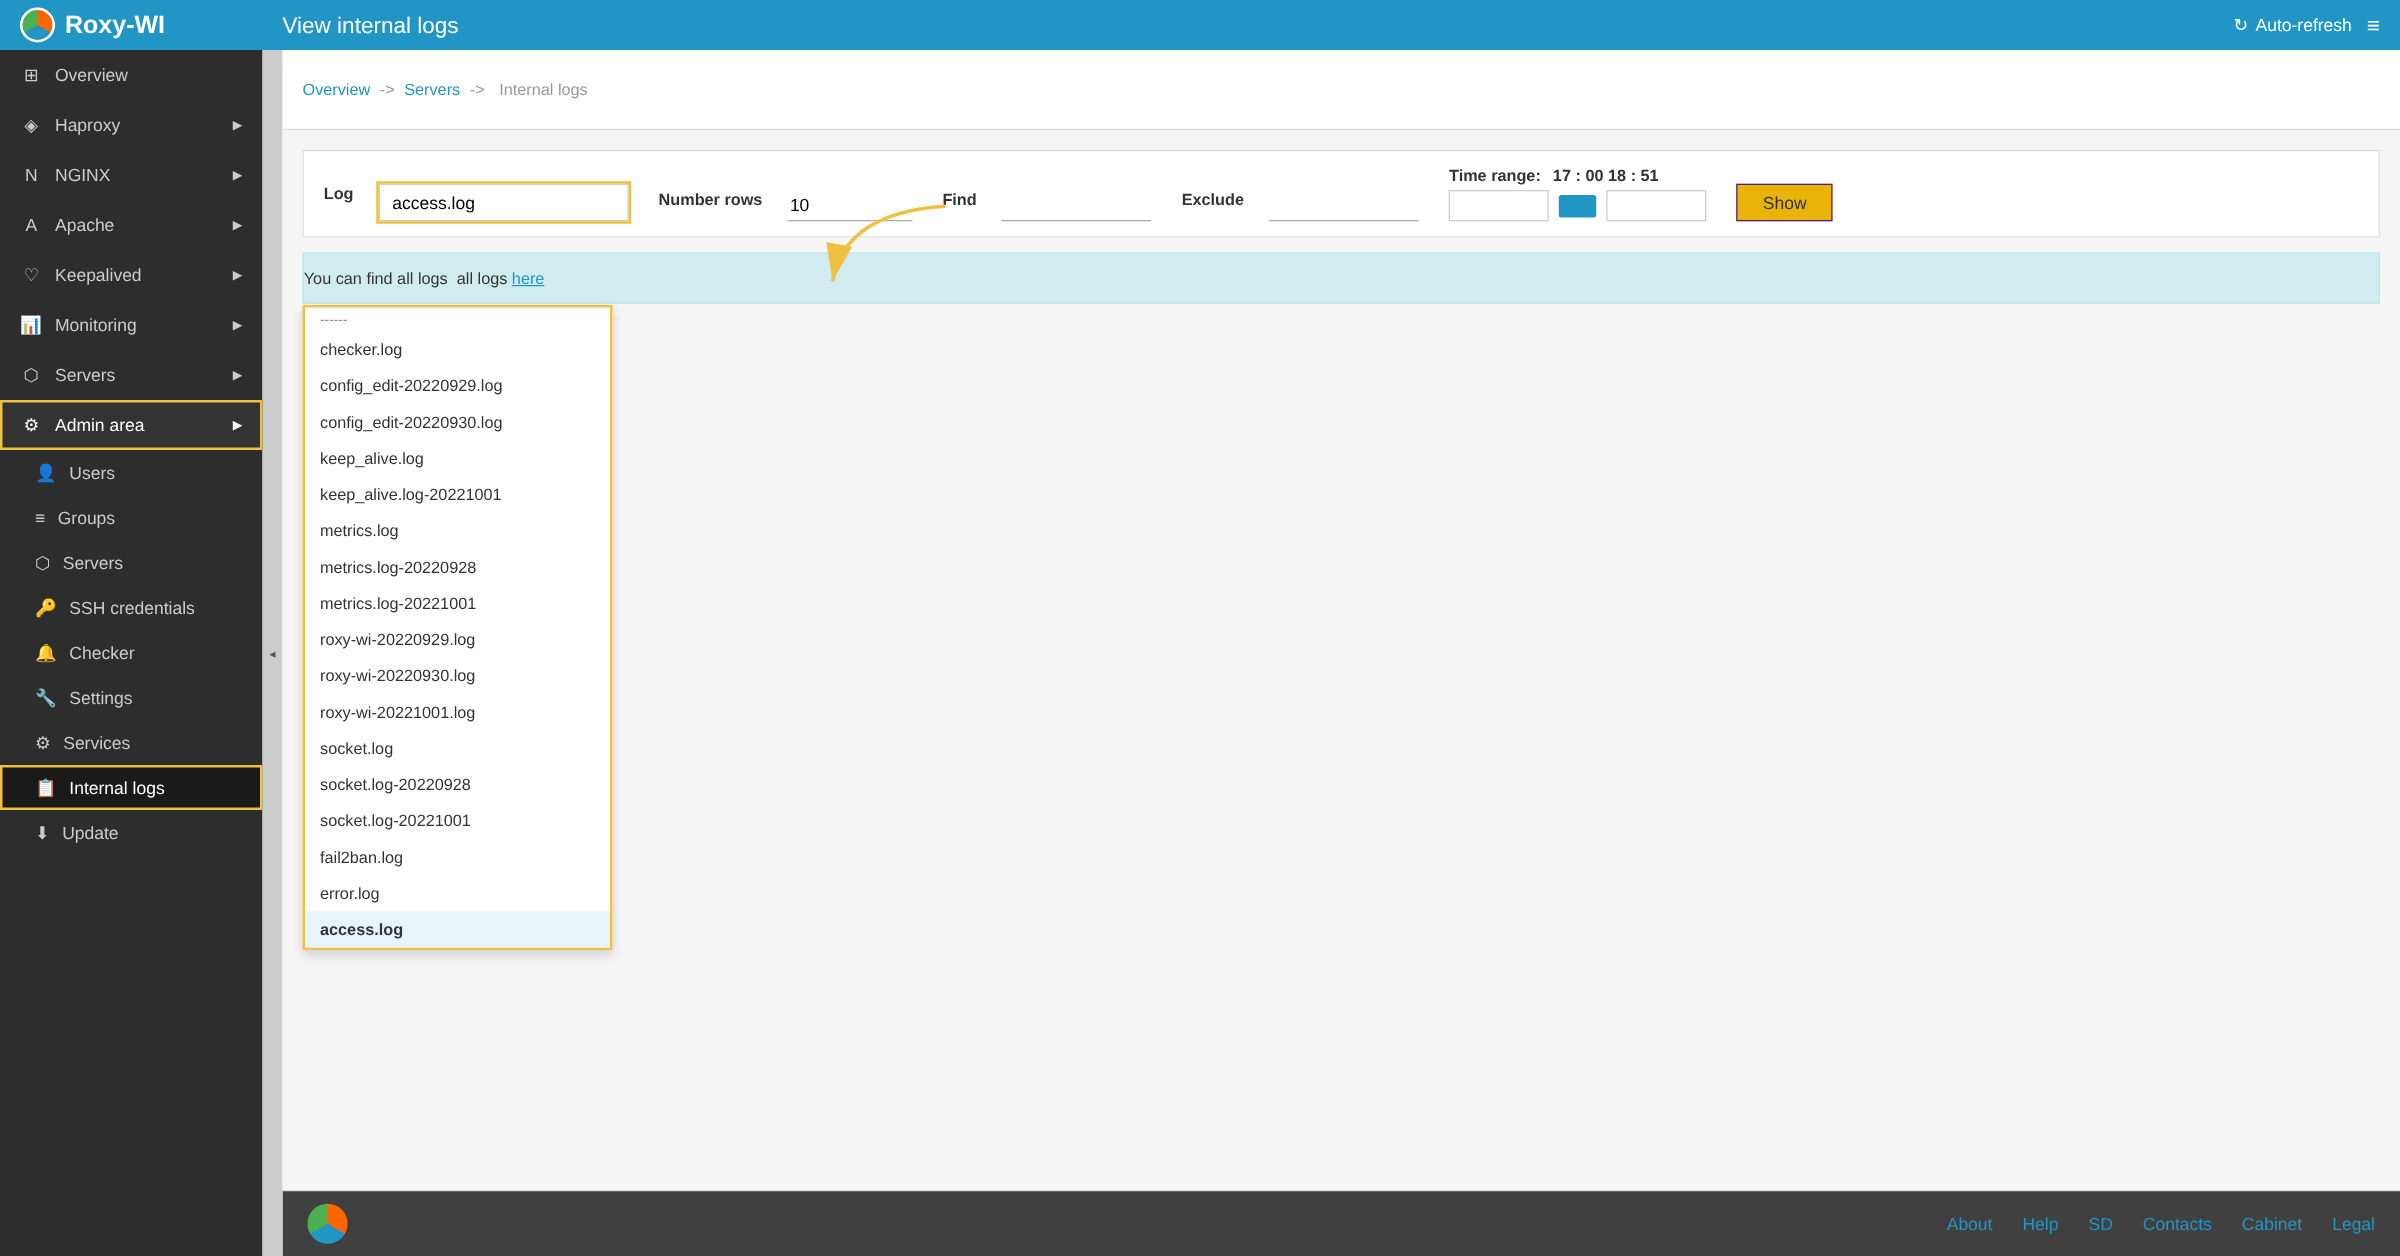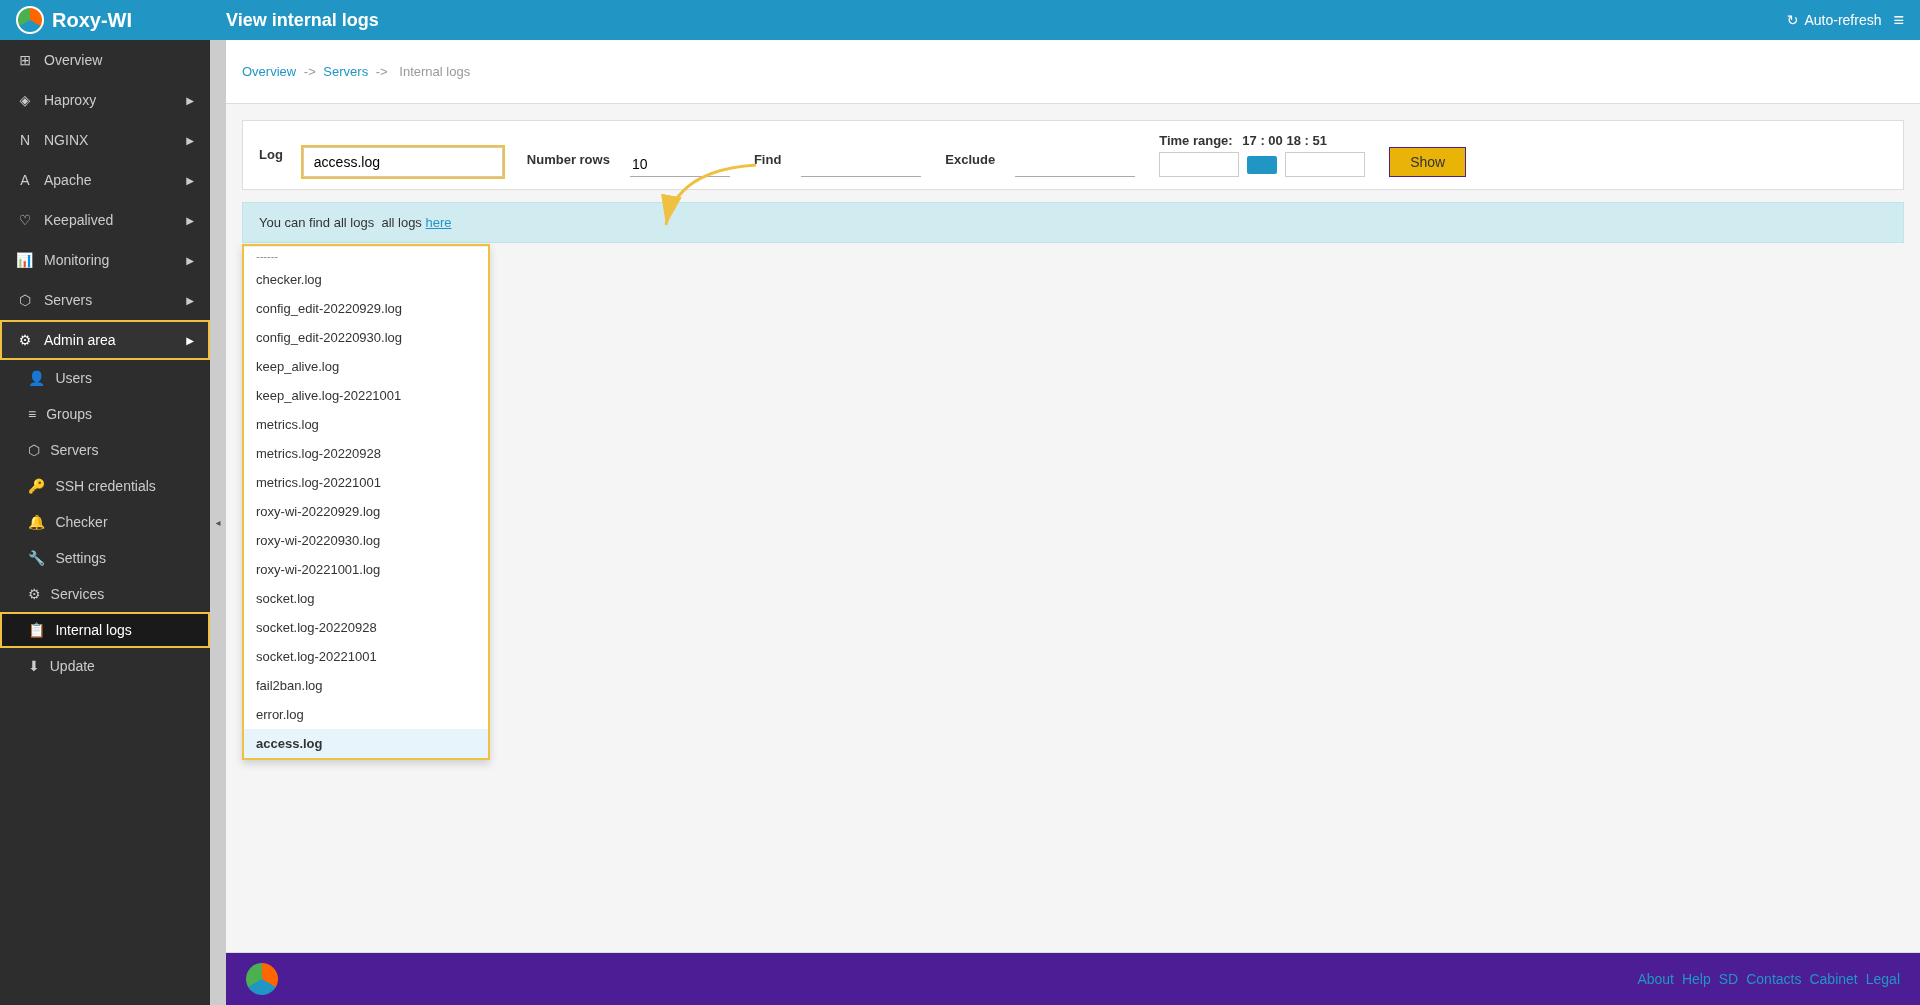--- a/index.html
+++ b/index.html
@@ -28,21 +28,21 @@
       width: 28px;
       height: 28px;
       border-radius: 50%;
       background: conic-gradient(#ff6600 0deg 120deg, #2196c4 120deg 240deg, #4caf50 240deg 360deg);
       border: 2px solid white;
       flex-shrink: 0;
     }
     .header-title {
       flex: 1;
       font-size: 18px;
-      font-weight: bold;
+      font-weight: normal;
       color: white;
     }
     .header-actions {
       display: flex;
       align-items: center;
       gap: 12px;
     }
     .auto-refresh-btn {
       color: white;
       background: none;
@@ -248,36 +248,36 @@
       font-size: 14px;
       cursor: pointer;
       color: #333;
       text-align: right;
     }
 
     
     .info-box {
       background: #d1ecf1;
       border: 1px solid #bee5eb;
-      padding: 12px 16px;
+      padding: 12px 0;
       margin-top: 12px;
       font-size: 13px;
       color: #333;
     }
     .info-box a { color: #2196c4; }
 
     
     .footer {
-      background: #4c1d95;
+      background: #404040;
       border-top: 1px solid #ddd;
       padding: 10px 20px;
       display: flex;
       justify-content: flex-end;
       align-items: center;
-      gap: 8px;
+      gap: 24px;
       font-size: 14px;
       flex-shrink: 0;
     }
     .footer-logo {
       margin-right: auto;
       width: 32px;
       height: 32px;
       border-radius: 50%;
       background: conic-gradient(#ff6600 0deg 120deg, #2196c4 120deg 240deg, #4caf50 240deg 360deg);
     }

